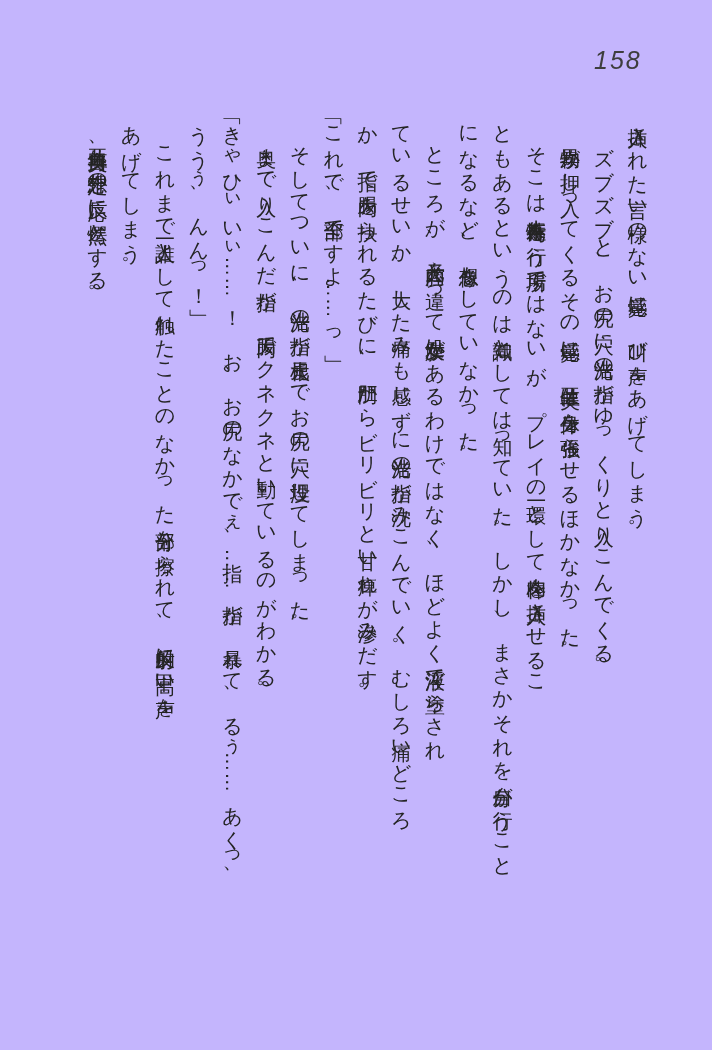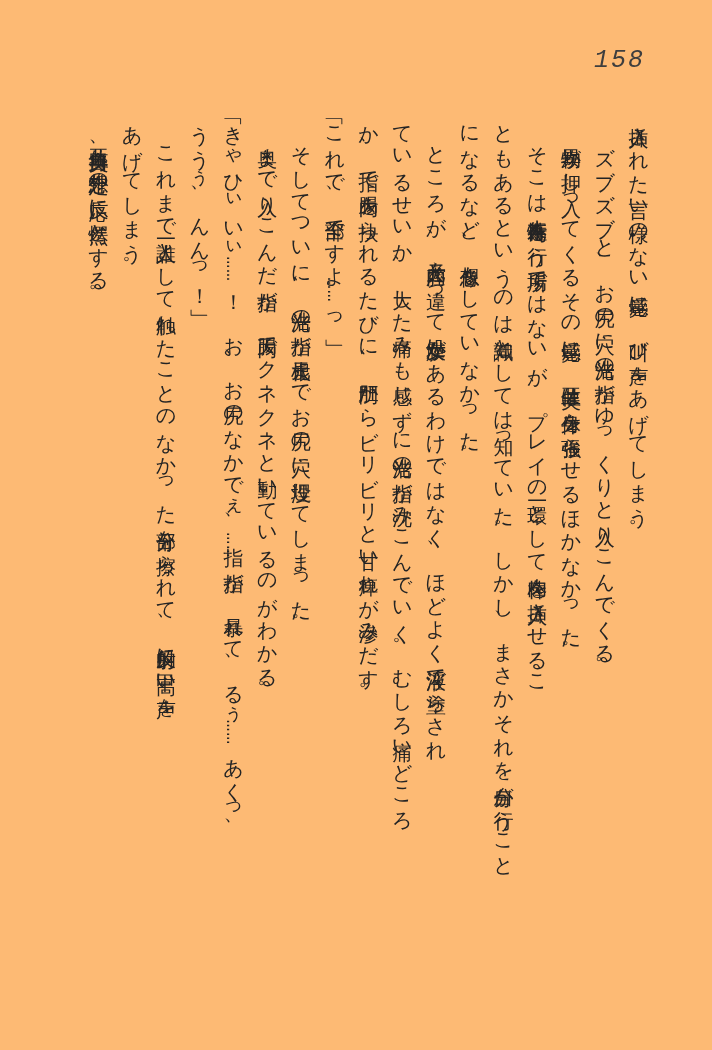--- a/index.html
+++ b/index.html
@@ -4,23 +4,23 @@
 <style>
   html, body {
     margin: 0;
     padding: 0;
     background: #e8e8e8;
   }
   .page {
     position: relative;
     width: 712px;
     height: 1050px;
-    background: #fdba74;
+    background: #c4b5fd;
     overflow: hidden;
-    font-family: Liberation Mono, monospace;
+    font-family: Liberation Sans, sans-serif;
   }
   .page-number {
     position: absolute;
     top: 46px;
     left: 594px;
     font-style: italic;
     font-size: 25px;
     letter-spacing: 2px;
     color: #3e3e3e;
   }

